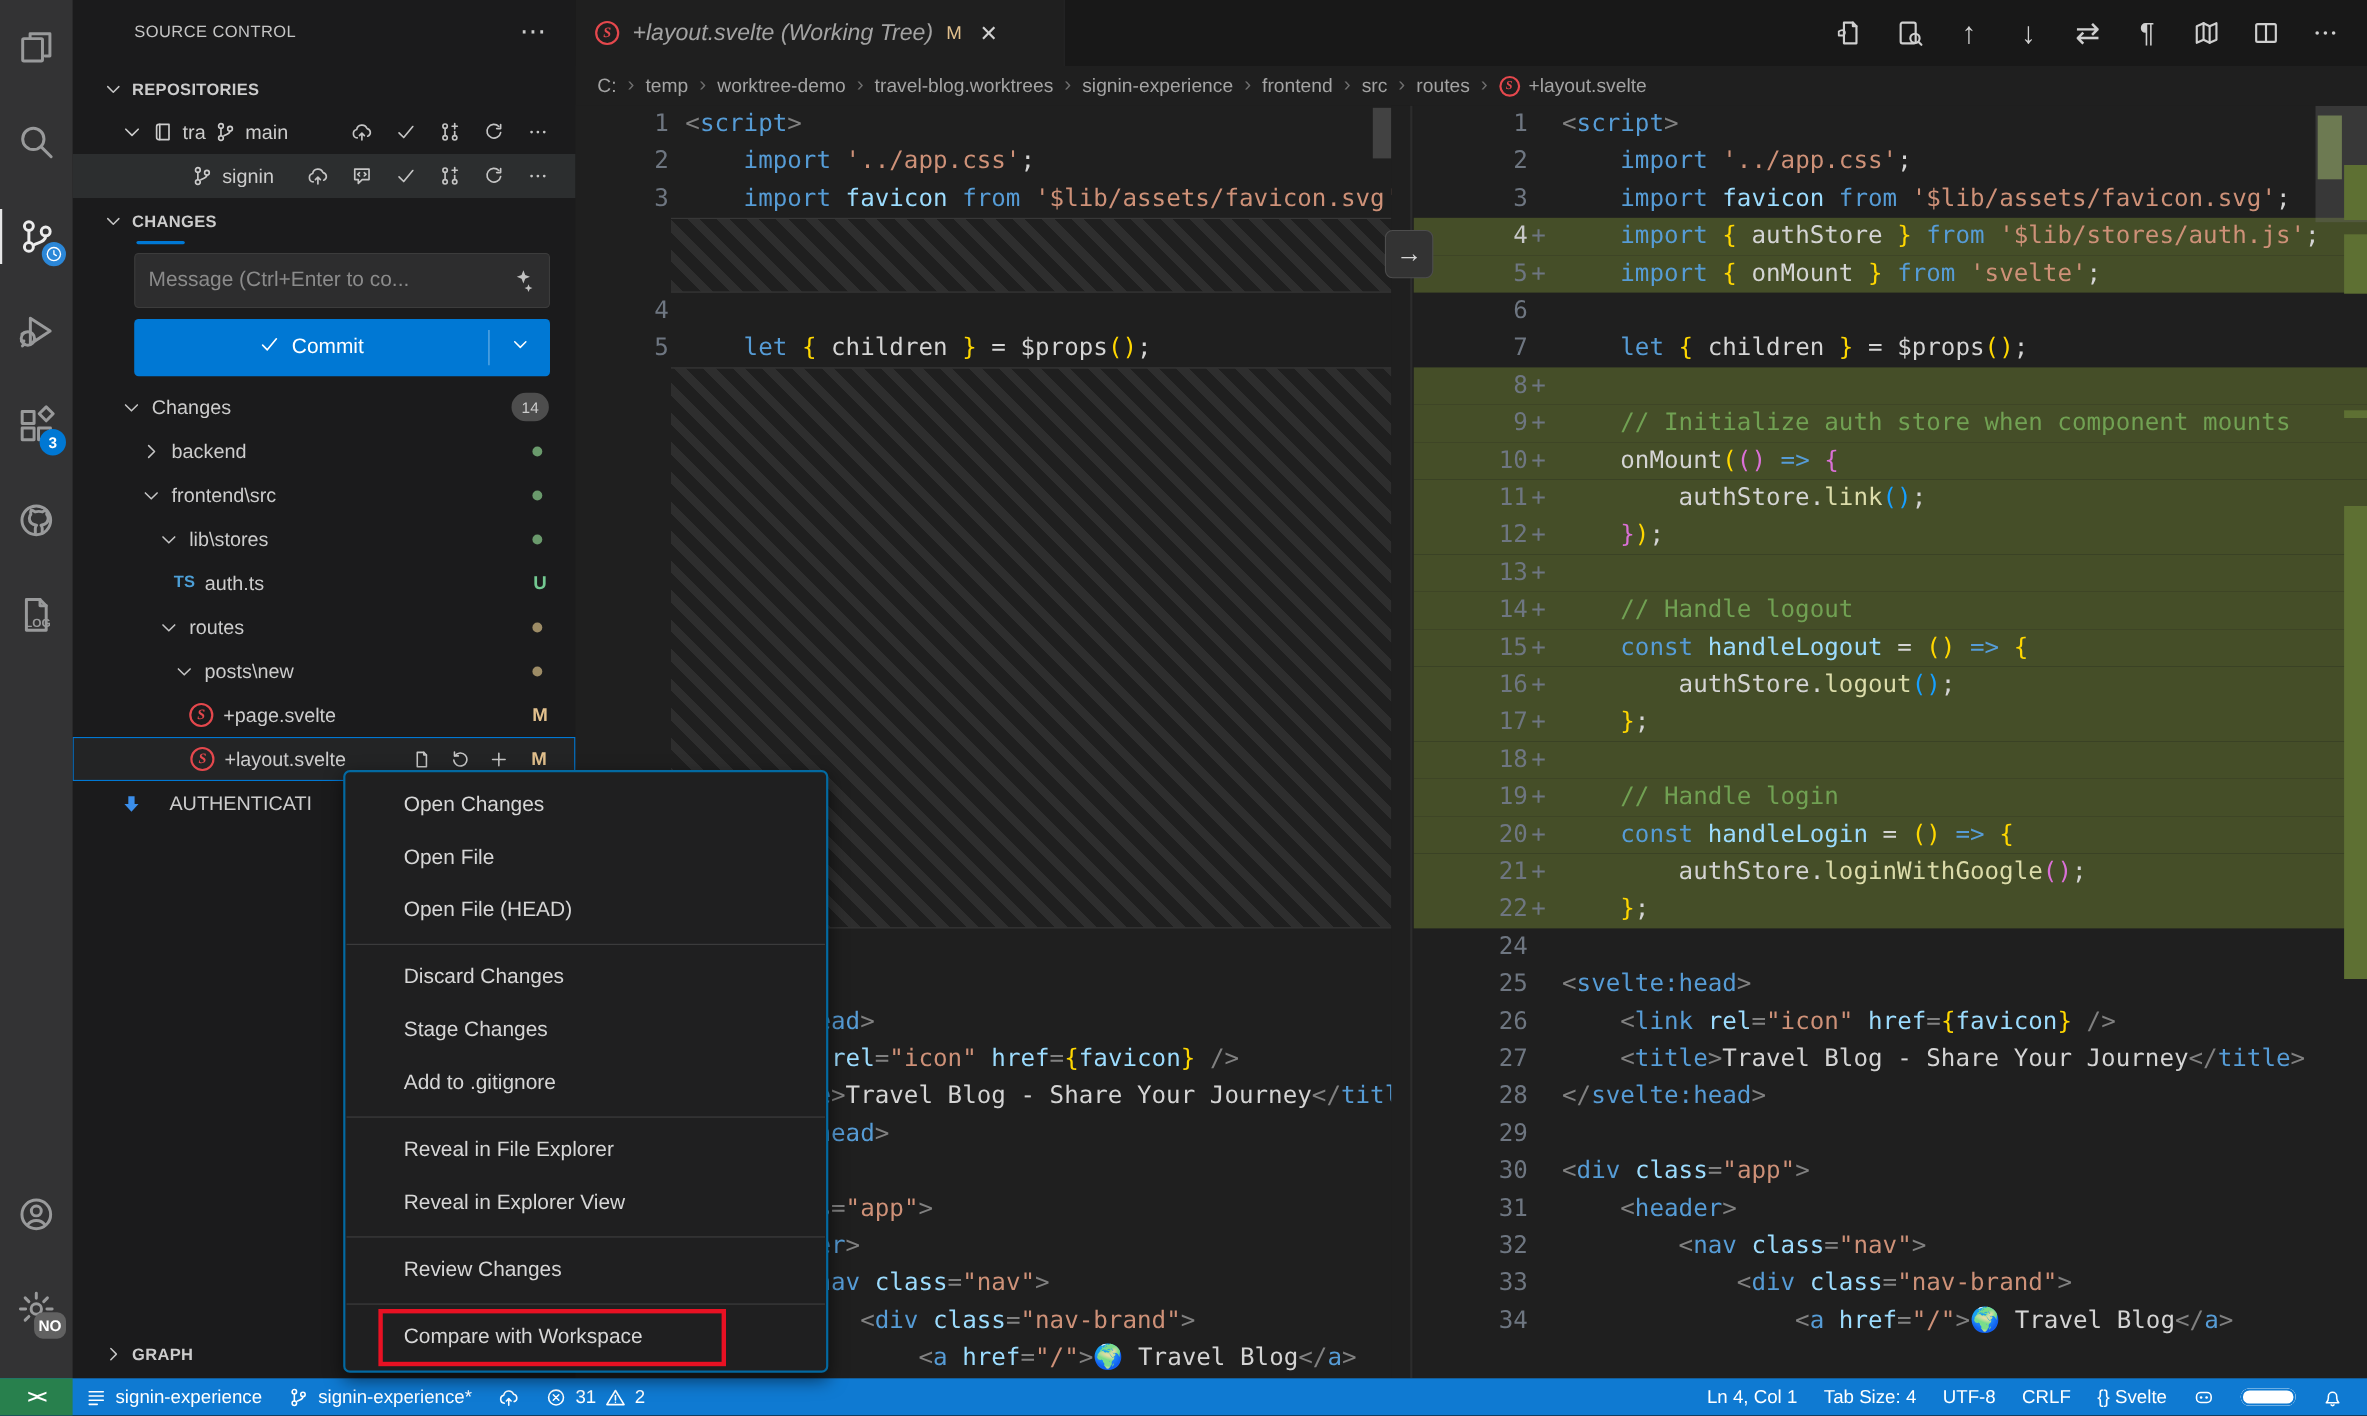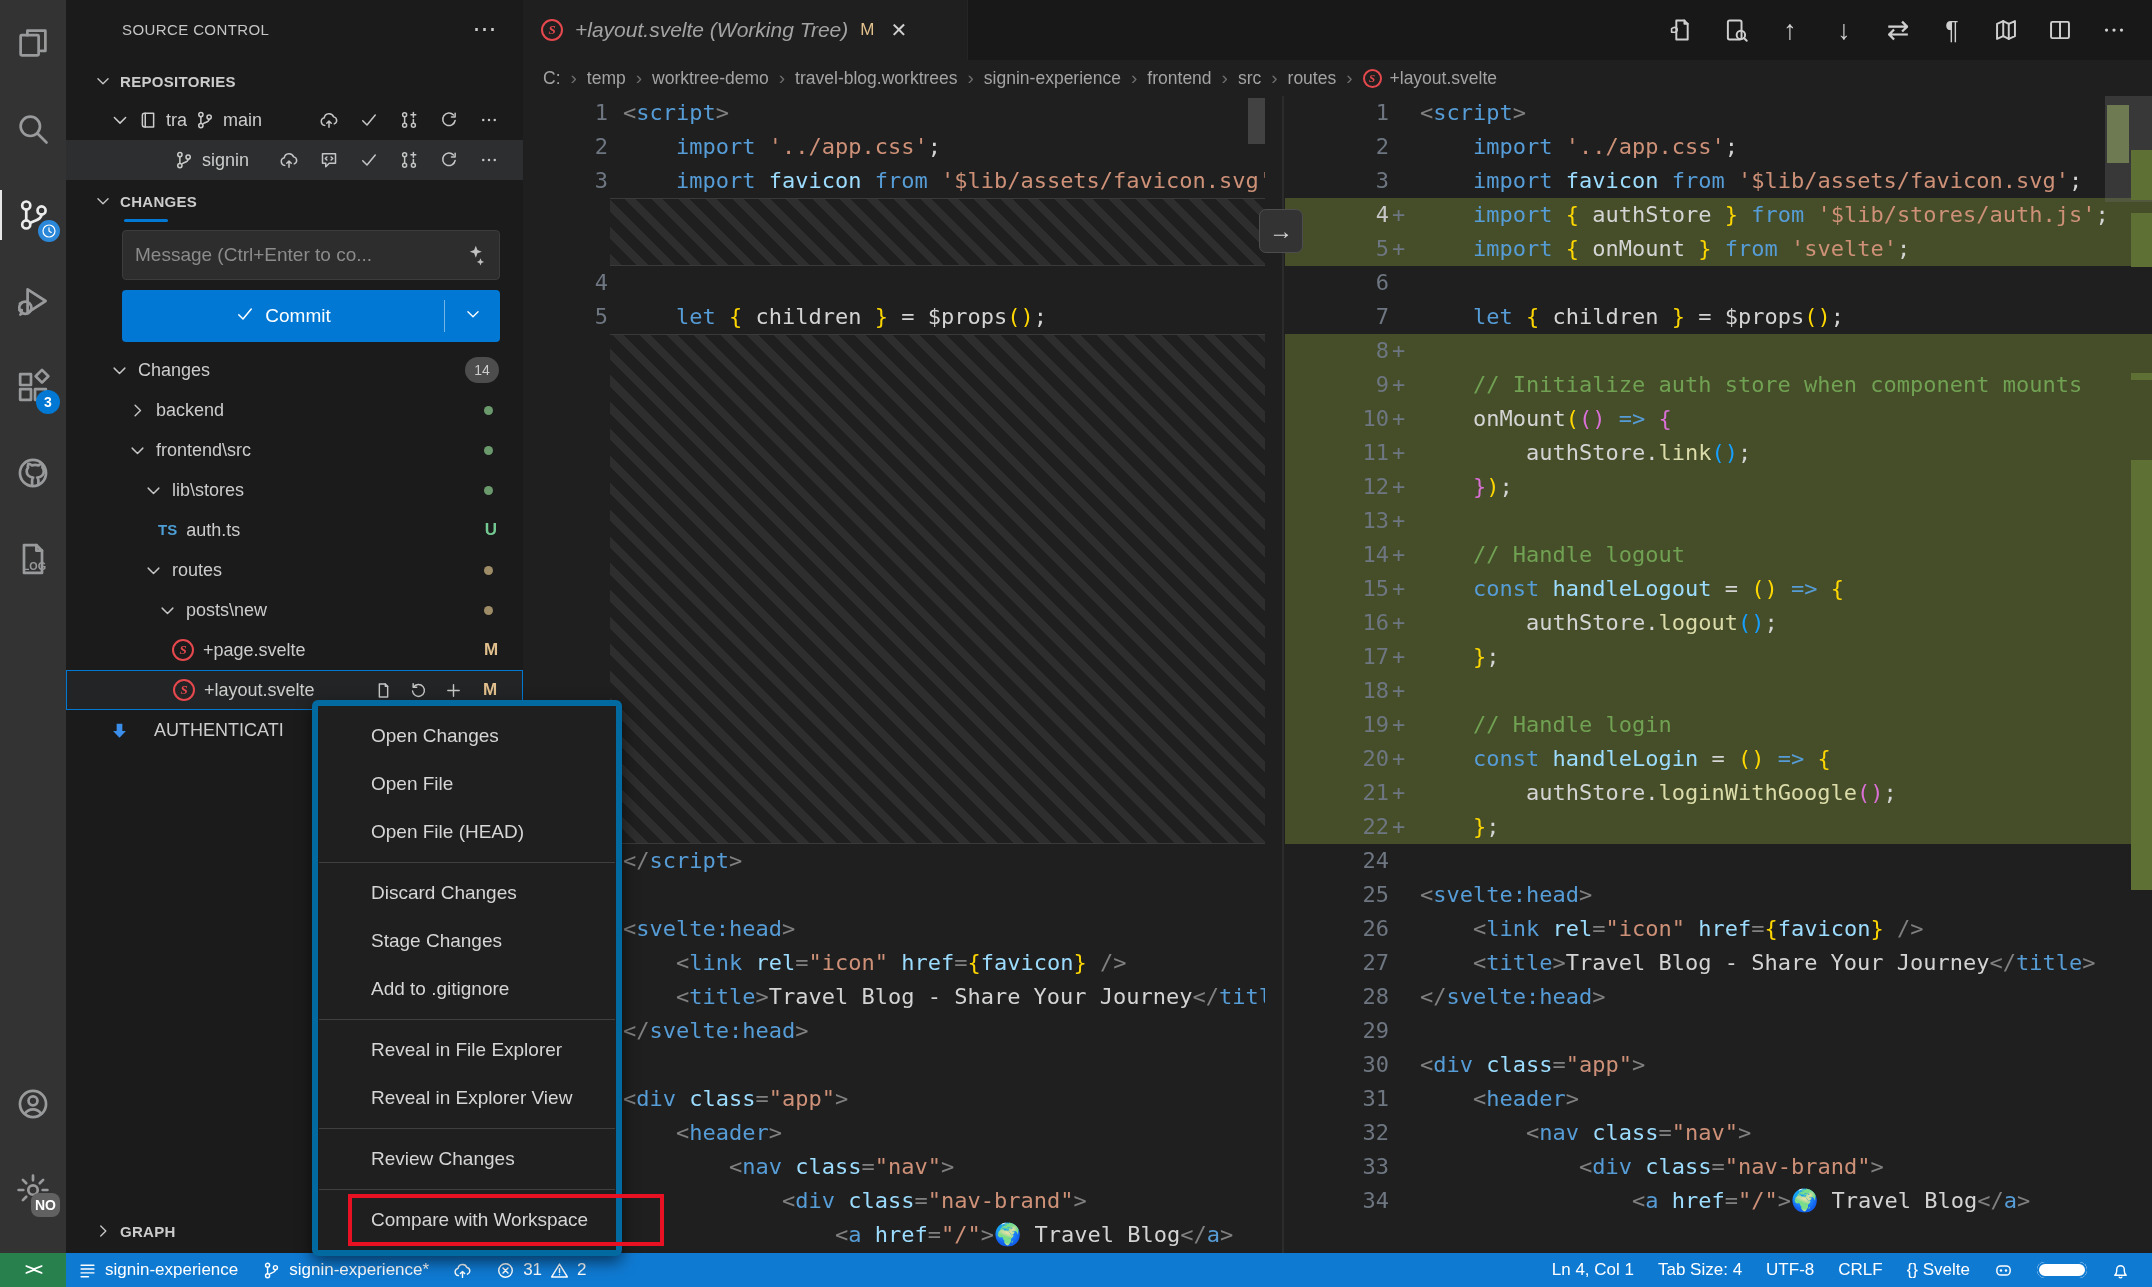--- a/index.html
+++ b/index.html
@@ -63,21 +63,21 @@
   .t-status{font-size:17px;font-weight:bold;width:16px;text-align:center;}
   .t-actions{display:flex;align-items:center;gap:16px;margin-right:10px;color:#c9c9c9;}
   .t-actions svg{width:19px;height:19px;}
   .sv-ic{width:22px;height:22px;border:2px solid #e5484d;border-radius:50%;color:#e5484d;display:grid;place-items:center;
          font-family:"Liberation Serif",serif;font-style:italic;font-weight:bold;font-size:13px;flex:0 0 auto;}
   .ts-ic{color:#4d9fd6;font-weight:bold;font-size:15px;flex:0 0 auto;}
 
   .graph-hd{top:1212px;}
 
   
-  .ctx{position:absolute;left:312px;top:700px;width:310px;background:#1f1f20;border:6px solid #0369a1;border-radius:6px;
+  .ctx{position:absolute;left:312px;top:700px;width:441px;background:#1f1f20;border:2px solid #0369a1;border-radius:6px;
        box-shadow:0 6px 16px rgba(0,0,0,.55);padding:6px 0;z-index:60;}
   .ctx-item{height:48px;display:flex;align-items:center;padding-left:53px;font-size:19px;color:#d6d6d6;cursor:pointer;}
   .ctx-sep{height:1px;background:#3f3f40;margin:6px 1px;}
   .red-box{position:absolute;left:30px;top:488px;width:316px;height:52px;border:4px solid #e81123;pointer-events:none;z-index:61;}
 
   
   .tabbar{position:absolute;left:523px;top:0;width:1629px;height:60px;background:#181818;display:flex;align-items:stretch;z-index:2;}
   .tab{width:445px;background:#1f1f1f;display:flex;align-items:center;gap:12px;padding:0 18px;border-right:1px solid #252526;cursor:pointer;}
   .tab-title{font-style:italic;font-size:21px;color:#a3a3a3;white-space:nowrap;}
   .tab-m{color:#e2c08d;font-size:17px;}

